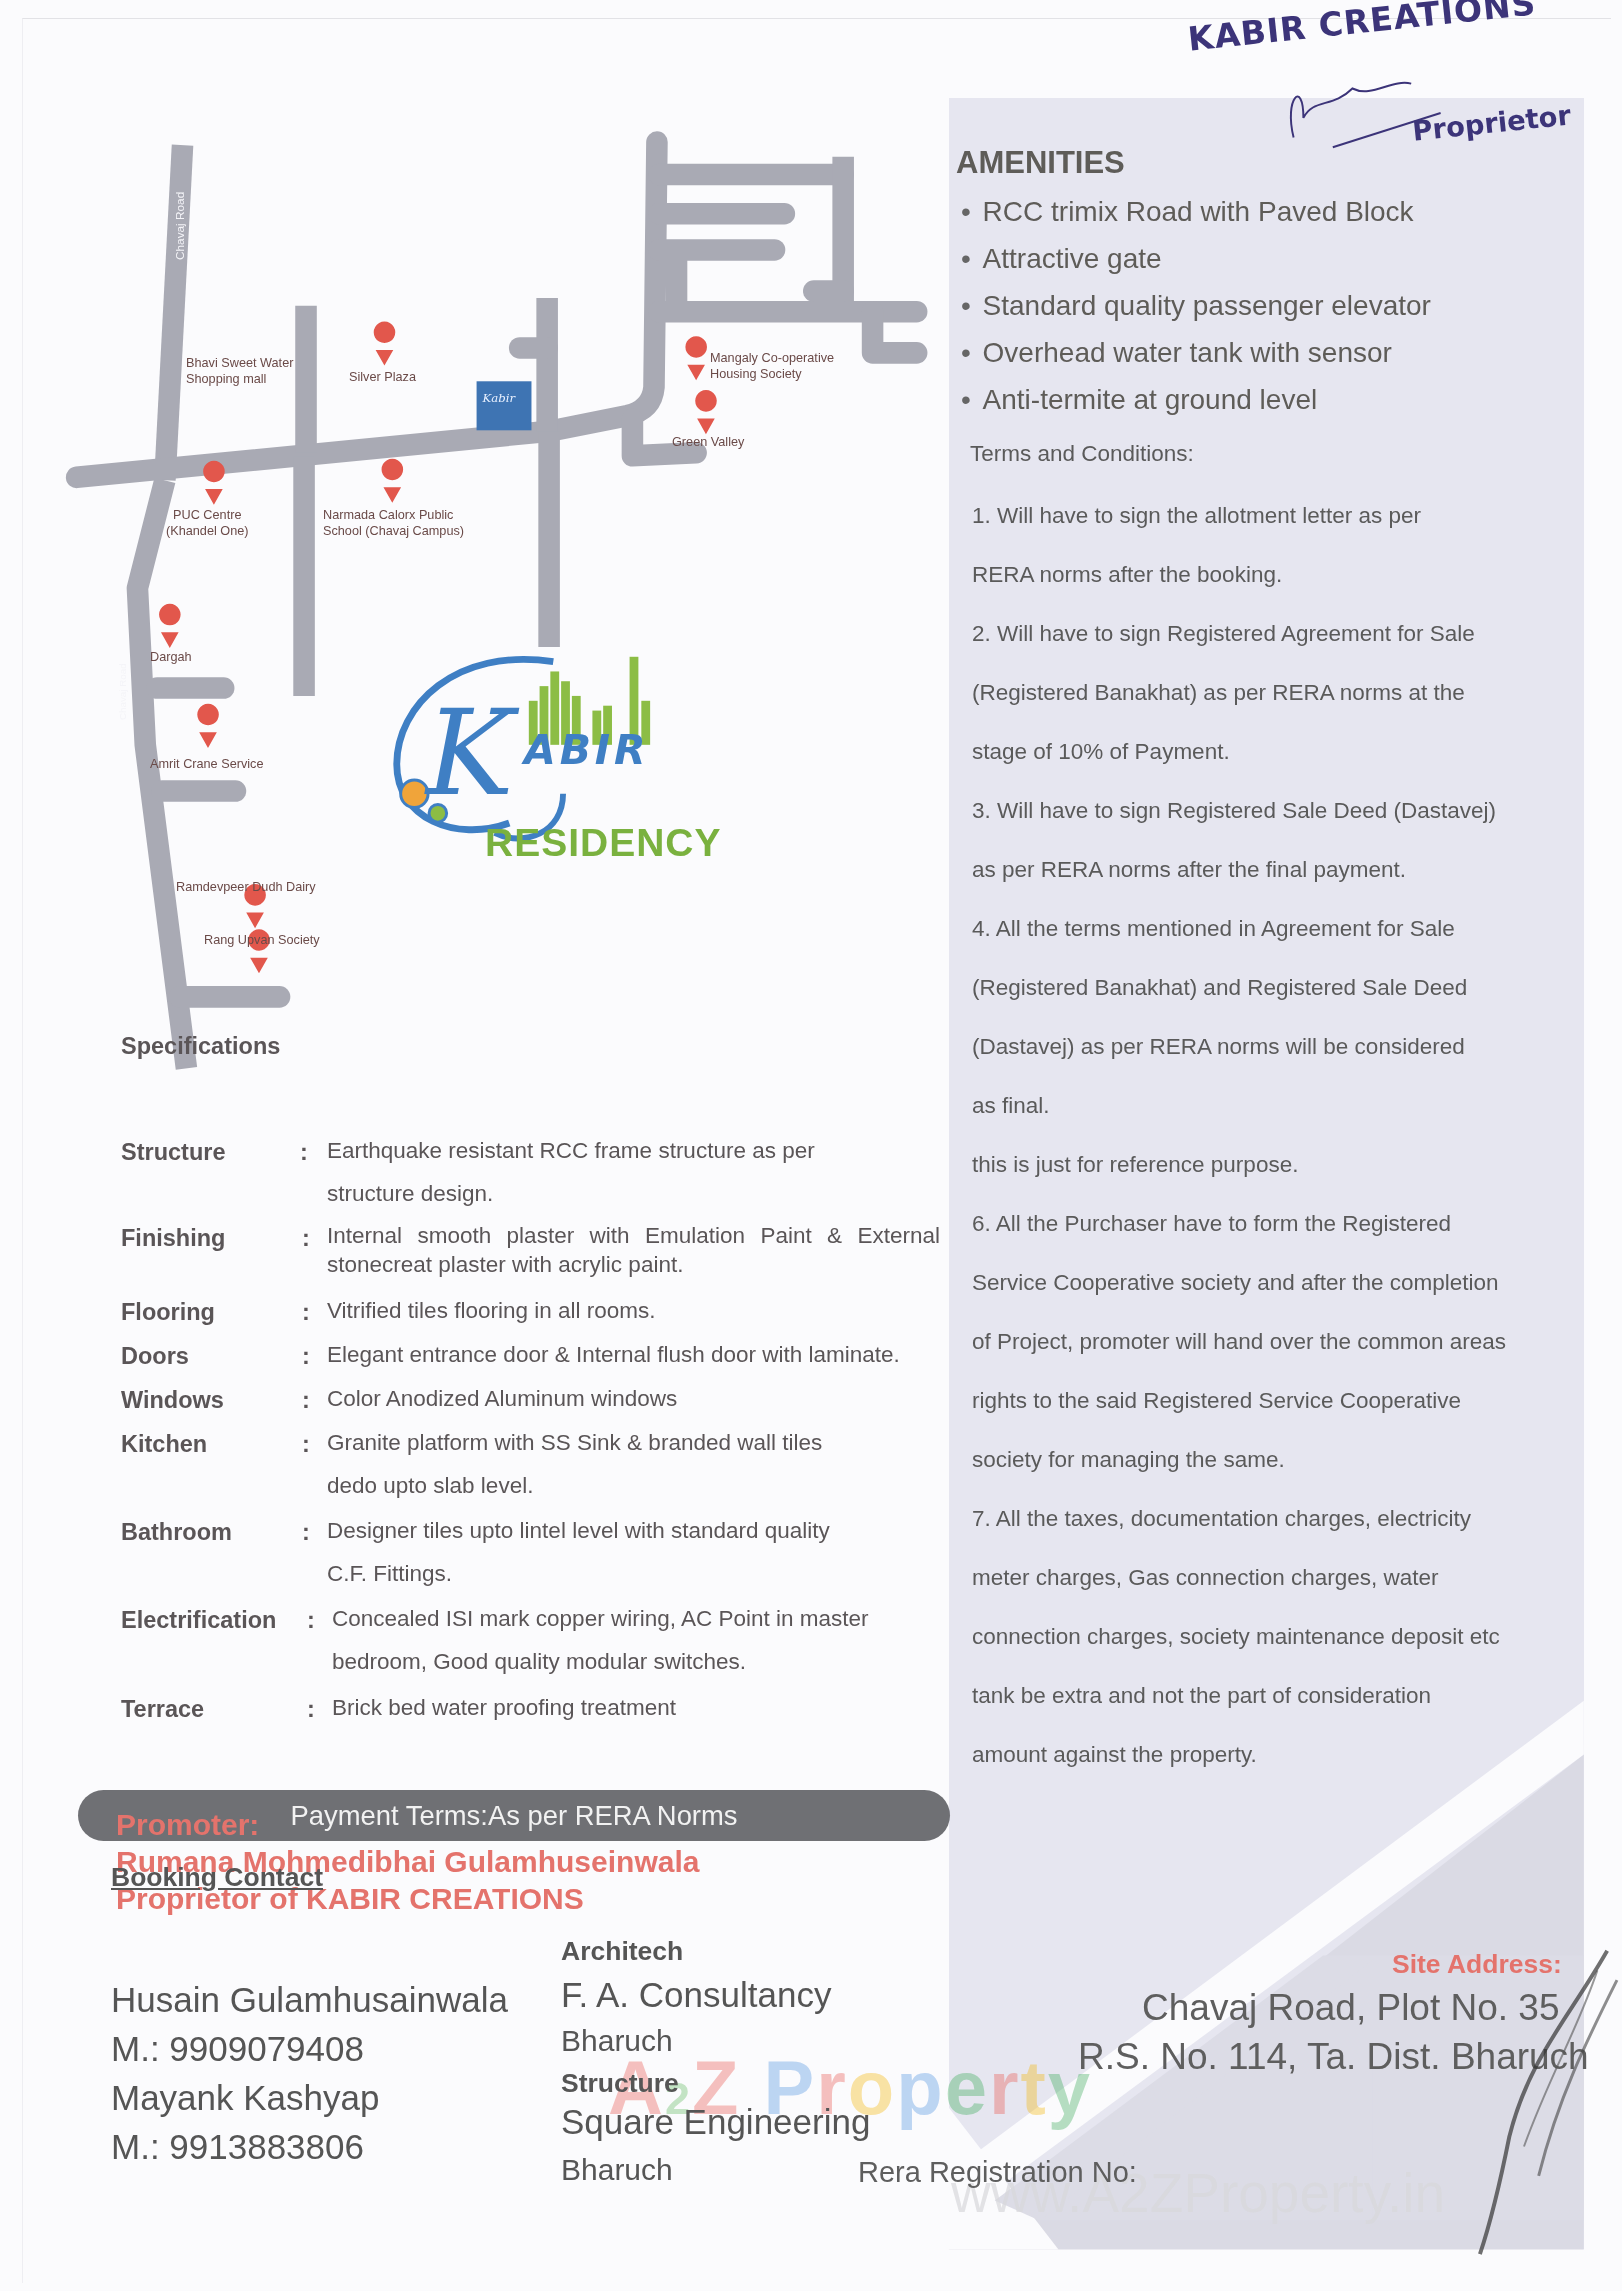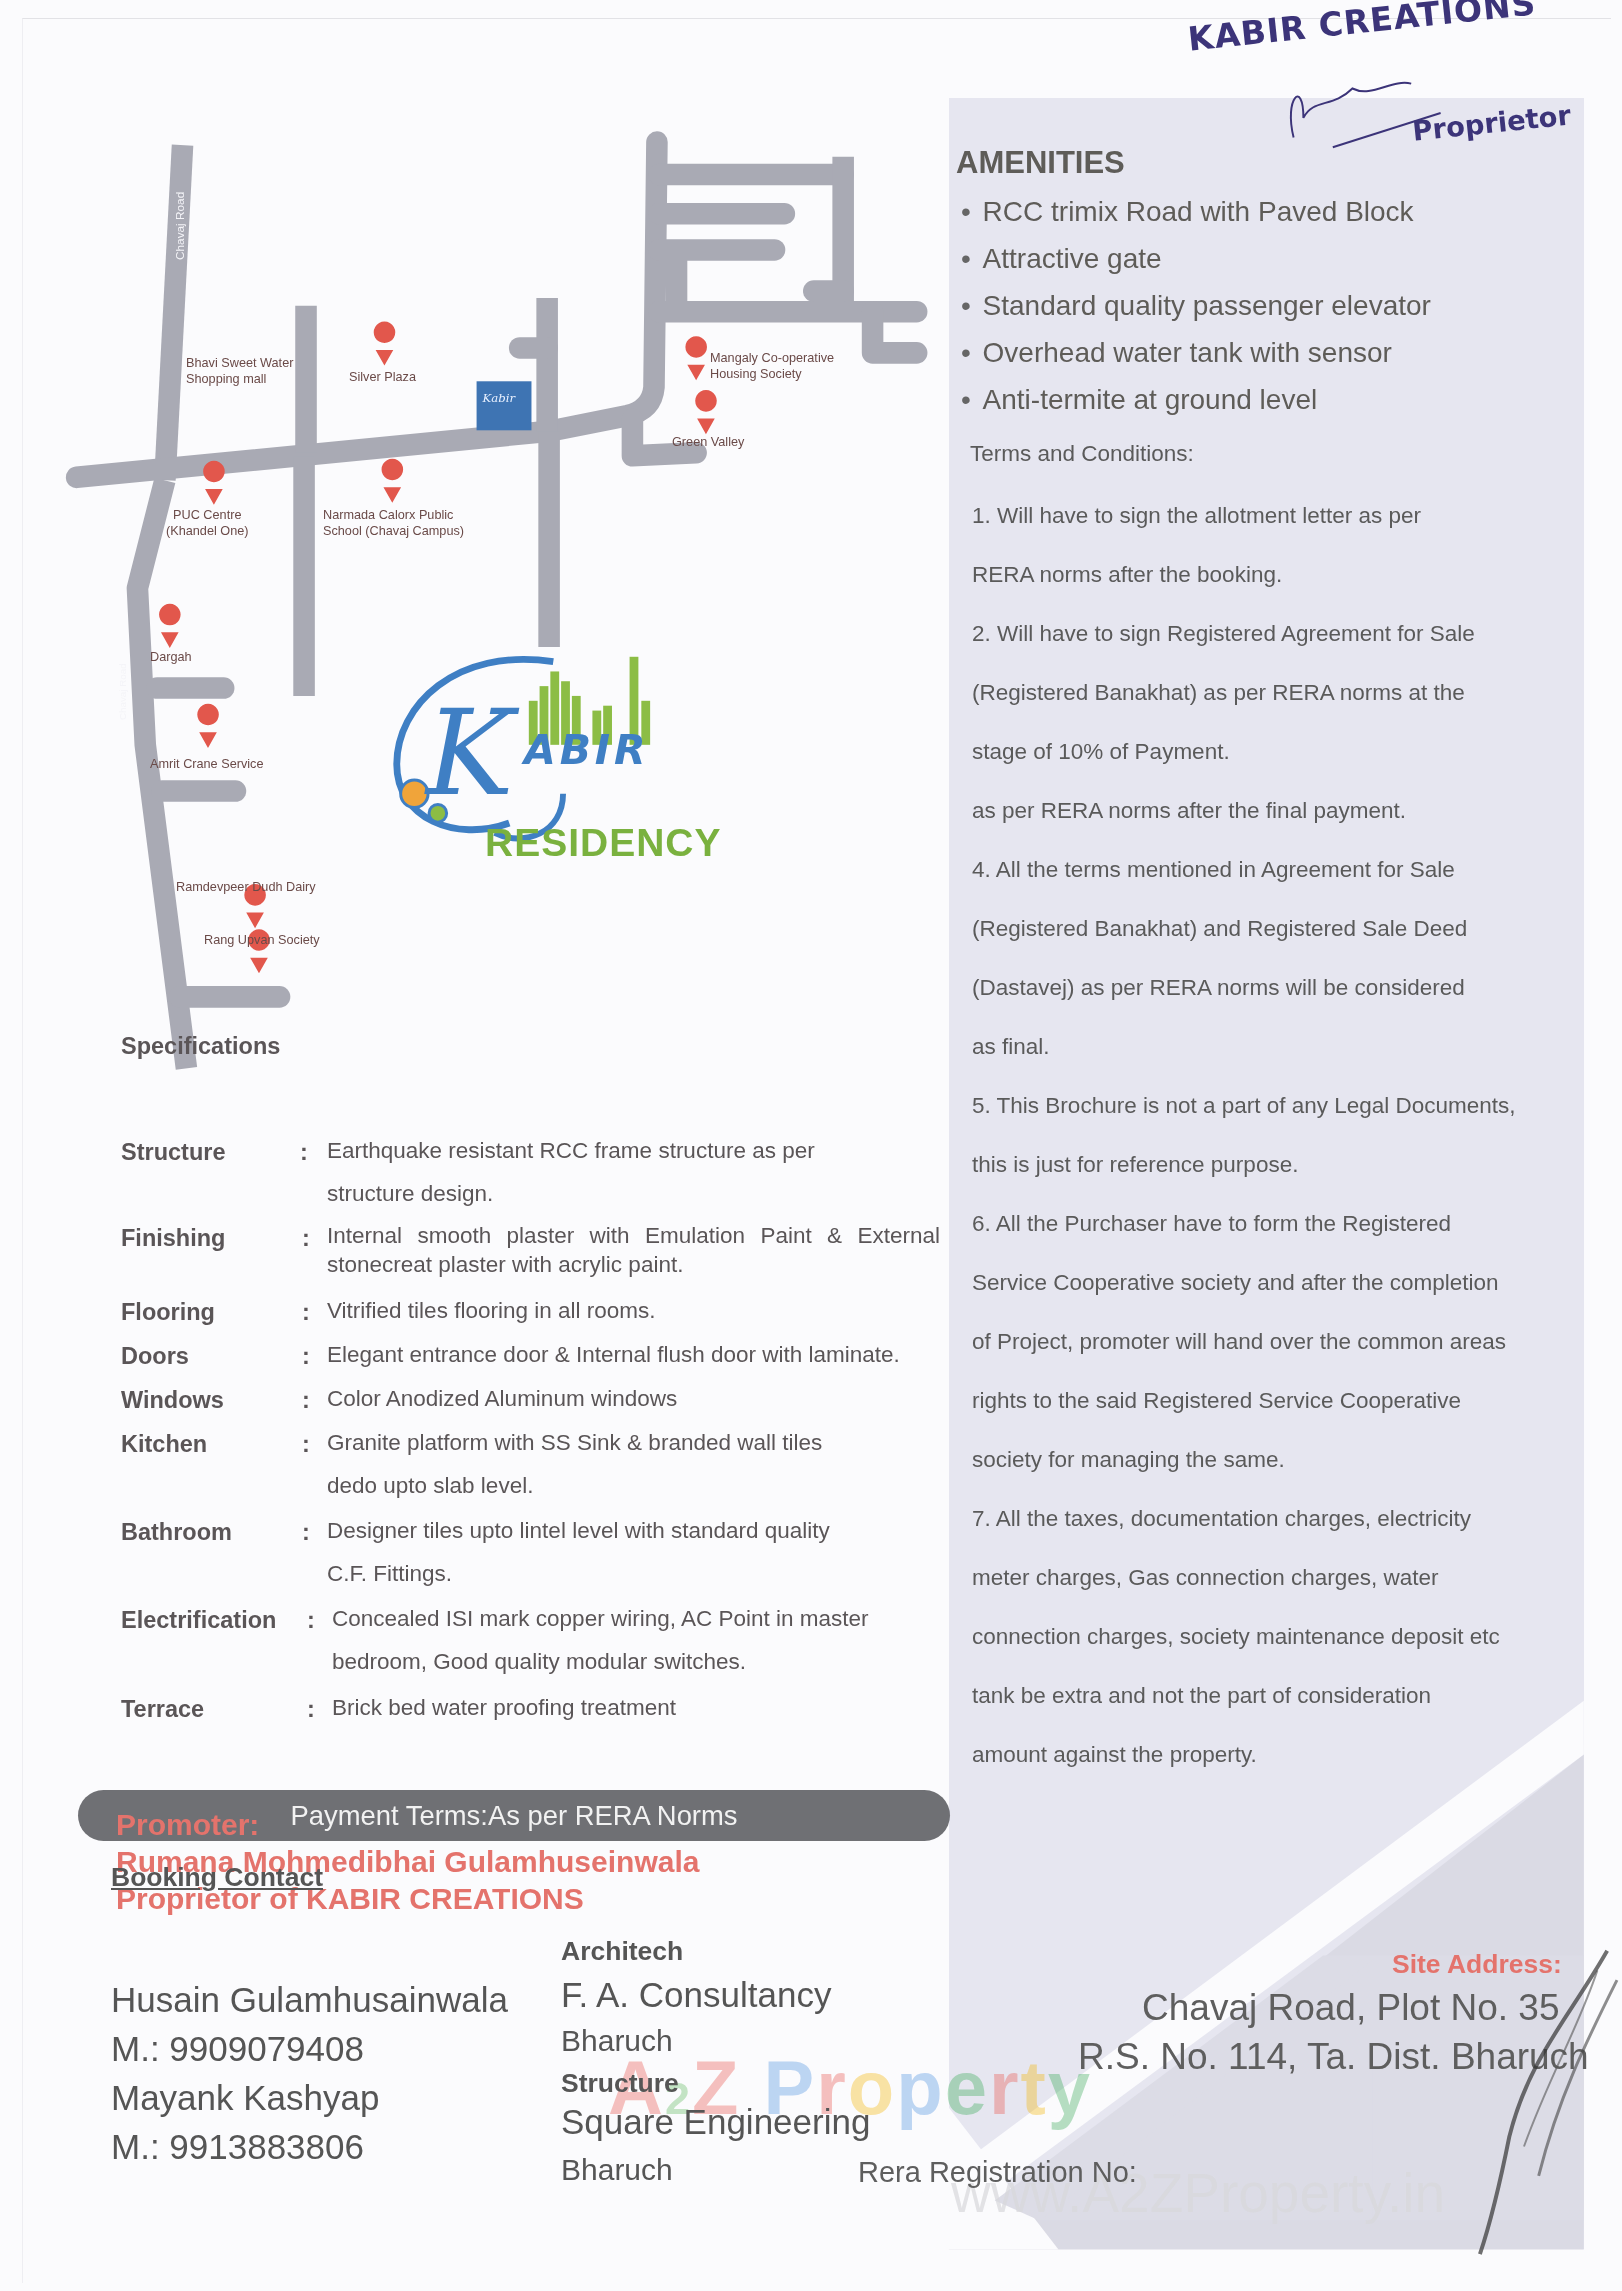--- a/index.html
+++ b/index.html
@@ -174,26 +174,26 @@
   <li>Anti-termite at ground level</li>
 </ul>
 
 <div class="terms-title">Terms and Conditions:</div>
 <div class="terms">
   <div class="line">1. Will have to sign the allotment letter as per</div>
   <div class="line">RERA norms after the booking.</div>
   <div class="line">2. Will have to sign Registered Agreement for Sale</div>
   <div class="line">(Registered Banakhat) as per RERA norms at the</div>
   <div class="line">stage of 10% of Payment.</div>
+  <div class="line">3. Will have to sign Registered Sale Deed (Dastavej)</div>
   <div class="line">as per RERA norms after the final payment.</div>
   <div class="line">4. All the terms mentioned in Agreement for Sale</div>
   <div class="line">(Registered Banakhat) and Registered Sale Deed</div>
   <div class="line">(Dastavej) as per RERA norms will be considered</div>
   <div class="line">as final.</div>
-  <div class="line">5. This Brochure is not a part of any Legal Documents,</div>
   <div class="line">this is just for reference purpose.</div>
   <div class="line">6. All the Purchaser have to form the Registered</div>
   <div class="line">Service Cooperative society and after the completion</div>
   <div class="line">of Project, promoter will hand over the common areas</div>
   <div class="line">rights to the said Registered Service Cooperative</div>
   <div class="line">society for managing the same.</div>
   <div class="line">7. All the taxes, documentation charges, electricity</div>
   <div class="line">meter charges, Gas connection charges, water</div>
   <div class="line">connection charges, society maintenance deposit etc</div>
   <div class="line">tank be extra and not the part of consideration</div>

